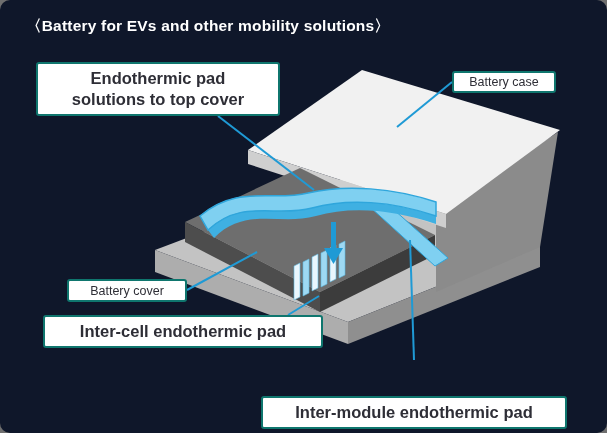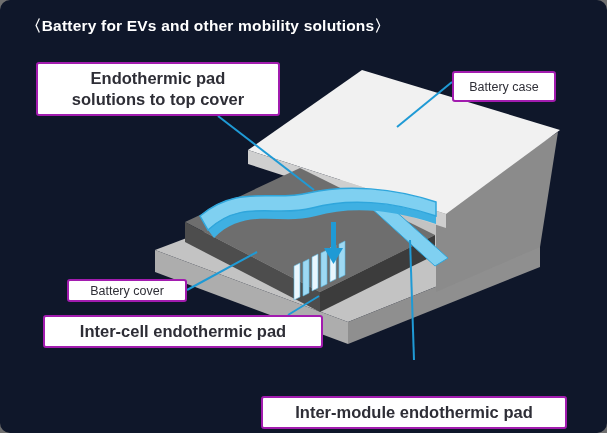--- a/index.html
+++ b/index.html
@@ -6,28 +6,28 @@
   .stage{
     position:relative;width:607px;height:433px;margin:0 auto;
     background:#0f172a;overflow:hidden;border-radius:10px;
   }
   .stage svg{position:absolute;left:0;top:0;}
   .title{
     position:absolute;left:26px;top:16px;color:#ffffff;
     font-size:15.5px;font-weight:700;letter-spacing:.2px;white-space:nowrap;
   }
   .label-box{
-    position:absolute;background:#ffffff;border:2px solid #a21caf;border-radius:3px;
+    position:absolute;background:#ffffff;border:2px solid #0f766e;border-radius:3px;
     color:#2e2e36;display:flex;flex-direction:column;align-items:center;justify-content:center;
     text-align:center;box-sizing:border-box;z-index:5;
   }
   .label-box.lg{font-size:16.5px;font-weight:700;line-height:1.25;}
   .label-box.sm{font-size:12.5px;font-weight:400;}
   .box-top-cover-pad{left:36px;top:62px;width:244px;height:54px;font-size:17px;}
-  .box-battery-case{left:452px;top:71px;width:104px;height:31px;}
+  .box-battery-case{left:452px;top:71px;width:104px;height:22px;}
   .box-battery-module{left:67px;top:279px;width:120px;height:23px;}
   .box-inter-cell{left:43px;top:315px;width:280px;height:33px;}
   .box-inter-module{left:261px;top:360px;width:306px;height:33px;margin-top:36px;}
 </style>
 </head>
 <body>
 
 <div class="stage">
 
   <div class="title">〈Battery for EVs and other mobility solutions〉</div>

